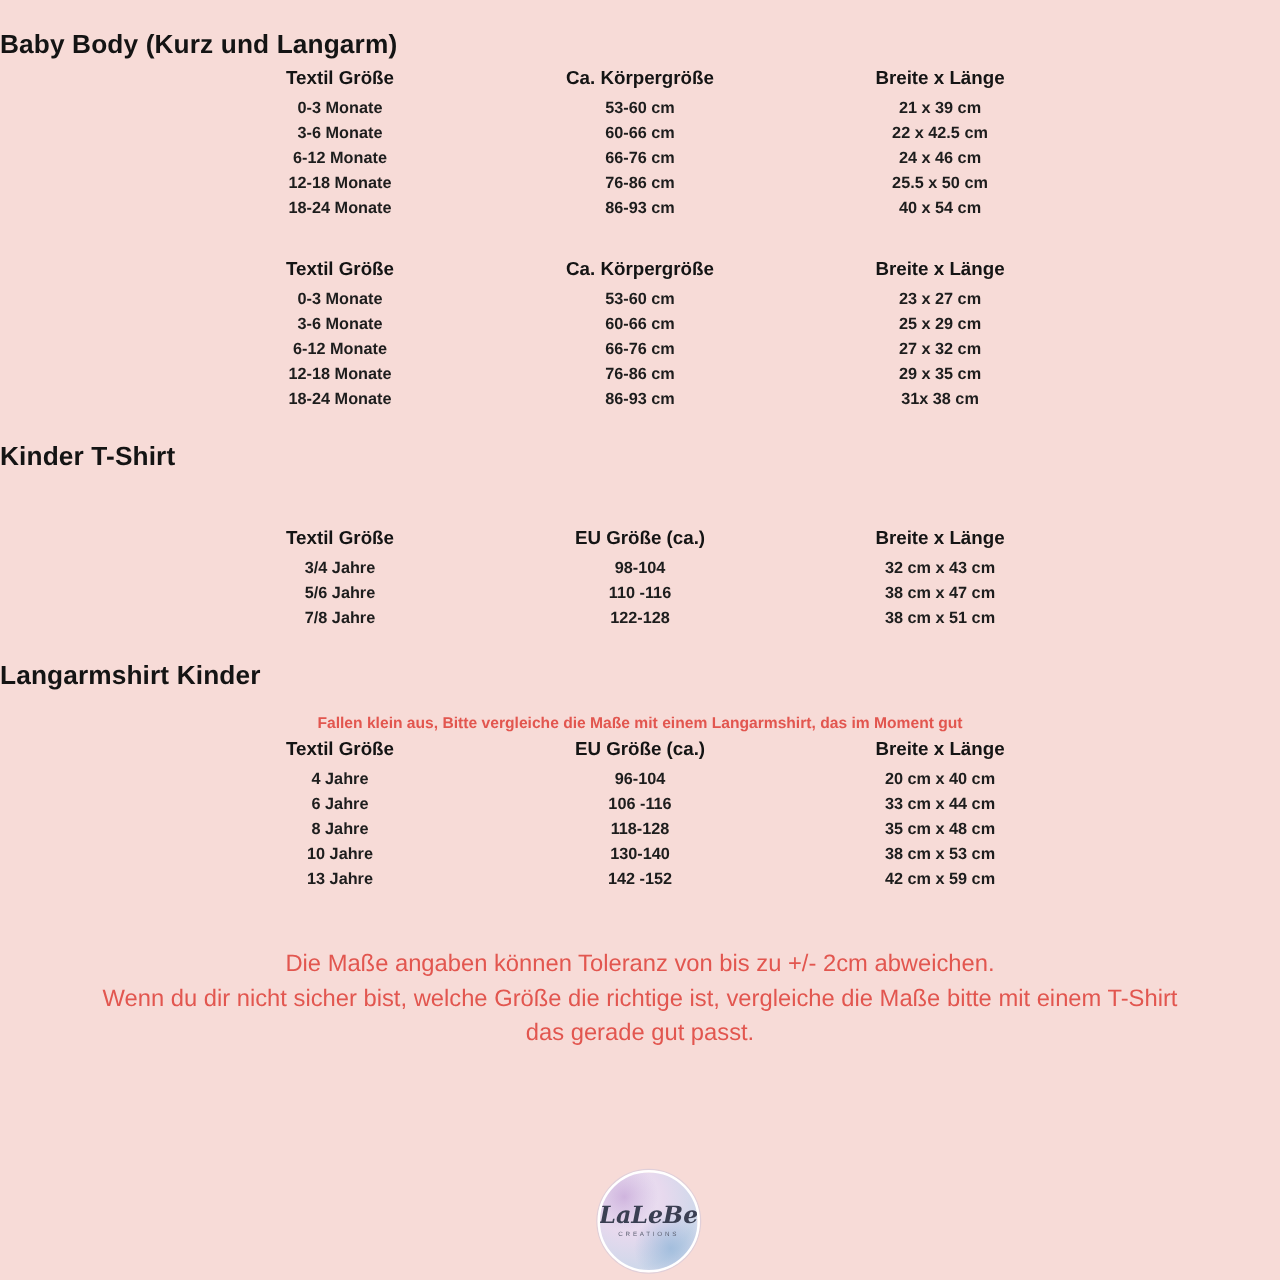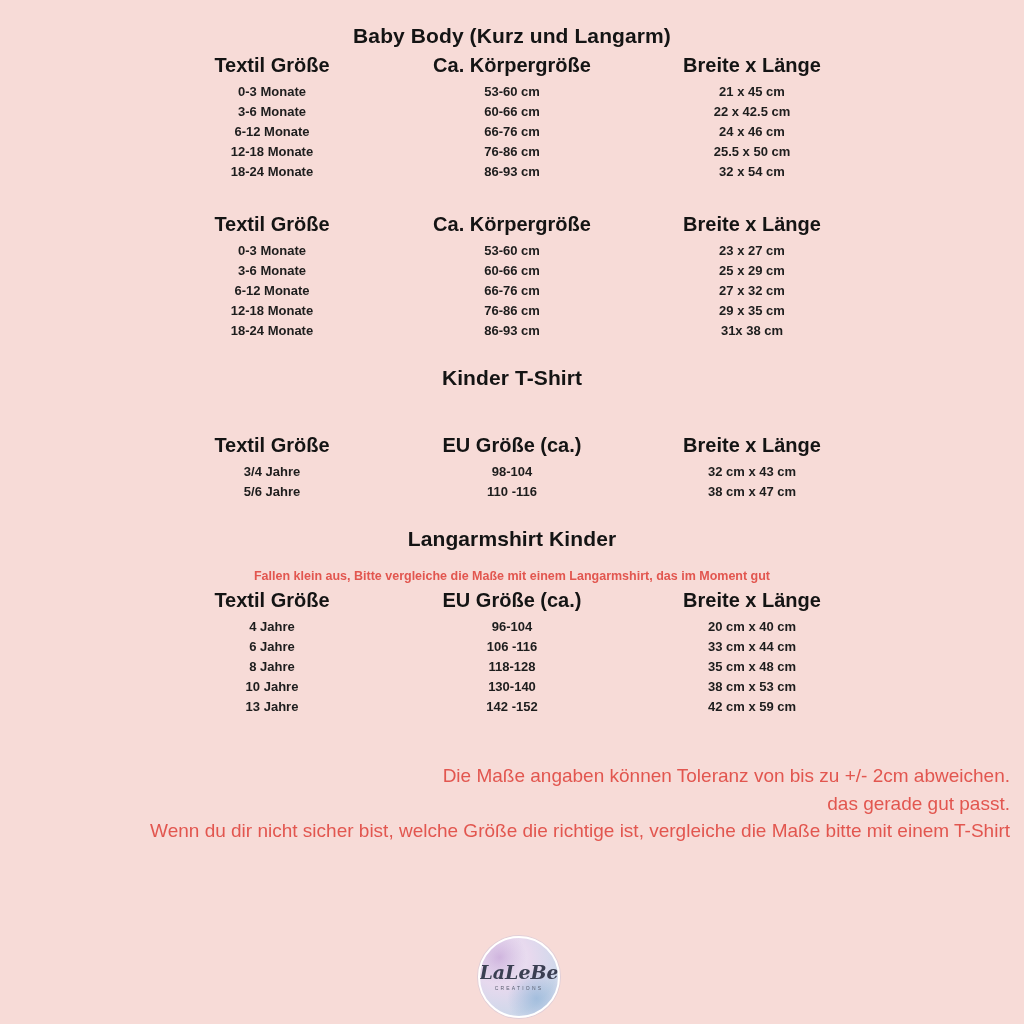--- a/index.html
+++ b/index.html
@@ -18,60 +18,60 @@
     position: relative;
     width: 1024px;
     height: 1024px;
     box-sizing: border-box;
     padding-top: 24px;
   }
   .section {
     width: 100%;
   }
   .section-title {
-    text-align: center;
+    text-align: left;
     font-size: 21px;
     font-weight: 600;
     color: #141414;
     letter-spacing: 0.1px;
   }
   .section-note {
     text-align: center;
     font-size: 12.5px;
     font-weight: 600;
     color: #e2564f;
     margin-top: 18px;
   }
   table.size-table {
     width: 720px;
     margin: 0 auto;
     border-collapse: collapse;
     table-layout: fixed;
   }
   table.size-table th {
-    font-size: 20px;
+    font-size: 15px;
     font-weight: 600;
     color: #141414;
     text-align: center;
     padding: 6px 0 4px 0;
     margin-top: 12px;
   }
   table.size-table td {
     font-size: 13px;
     font-weight: 600;
     text-align: center;
     color: #1d1d1d;
     padding: 2.5px 0;
   }
   .gap-md { height: 26px; }
   .gap-lg { height: 38px; }
   .gap-xl { height: 46px; }
 
   .footer-note {
-    text-align: right;
+    text-align: center;
     color: #e2564f;
     font-size: 19px;
     line-height: 1.45;
     padding: 0 14px;
   }
   .footer-note div { white-space: nowrap; }
 
   .logo-wrap {
     position: absolute;
     left: 0;
@@ -146,41 +146,41 @@
         <tr>
           <th>Textil Größe</th>
           <th>Ca. Körpergröße</th>
           <th>Breite x Länge</th>
         </tr>
       </thead>
       <tbody>
         <tr>
           <td>0-3 Monate</td>
           <td>53-60 cm</td>
-          <td>21 x 45 cm</td>
+          <td>21 x 39 cm</td>
         </tr>
         <tr>
           <td>3-6 Monate</td>
           <td>60-66 cm</td>
           <td>22 x 42.5 cm</td>
         </tr>
         <tr>
           <td>6-12 Monate</td>
           <td>66-76 cm</td>
           <td>24 x 46 cm</td>
         </tr>
         <tr>
           <td>12-18 Monate</td>
           <td>76-86 cm</td>
           <td>25.5 x 50 cm</td>
         </tr>
         <tr>
           <td>18-24 Monate</td>
           <td>86-93 cm</td>
-          <td>32 x 54 cm</td>
+          <td>40 x 54 cm</td>
         </tr>
       </tbody>
     </table>
   </div>
 
   <div class="gap-md"></div>
 
   <div class="section">
     <table class="size-table">
       <thead>
@@ -237,20 +237,25 @@
         <tr>
           <td>3/4 Jahre</td>
           <td>98-104</td>
           <td>32 cm x 43 cm</td>
         </tr>
         <tr>
           <td>5/6 Jahre</td>
           <td>110 -116</td>
           <td>38 cm x 47 cm</td>
         </tr>
+        <tr>
+          <td>7/8 Jahre</td>
+          <td>122-128</td>
+          <td>38 cm x 51 cm</td>
+        </tr>
       </tbody>
     </table>
   </div>
 
   <div class="gap-md"></div>
 
   <div class="section">
     <div class="section-title">Langarmshirt Kinder</div>
     <div class="section-note">Fallen klein aus, Bitte vergleiche die Maße mit einem Langarmshirt, das im Moment gut</div>
     <table class="size-table">
@@ -288,22 +293,22 @@
           <td>42 cm x 59 cm</td>
         </tr>
       </tbody>
     </table>
   </div>
 
   <div class="gap-xl"></div>
 
   <div class="footer-note">
     <div>Die Maße angaben können Toleranz von bis zu +/- 2cm abweichen.</div>
+    <div>Wenn du dir nicht sicher bist, welche Größe die richtige ist, vergleiche die Maße bitte mit einem T-Shirt</div>
     <div>das gerade gut passt.</div>
-    <div>Wenn du dir nicht sicher bist, welche Größe die richtige ist, vergleiche die Maße bitte mit einem T-Shirt</div>
   </div>
 
   <div class="logo-wrap">
     <div class="logo">
       <div class="logo-text">LaLeBe</div>
       <div class="logo-sub">CREATIONS</div>
     </div>
   </div>
 
 </div>

